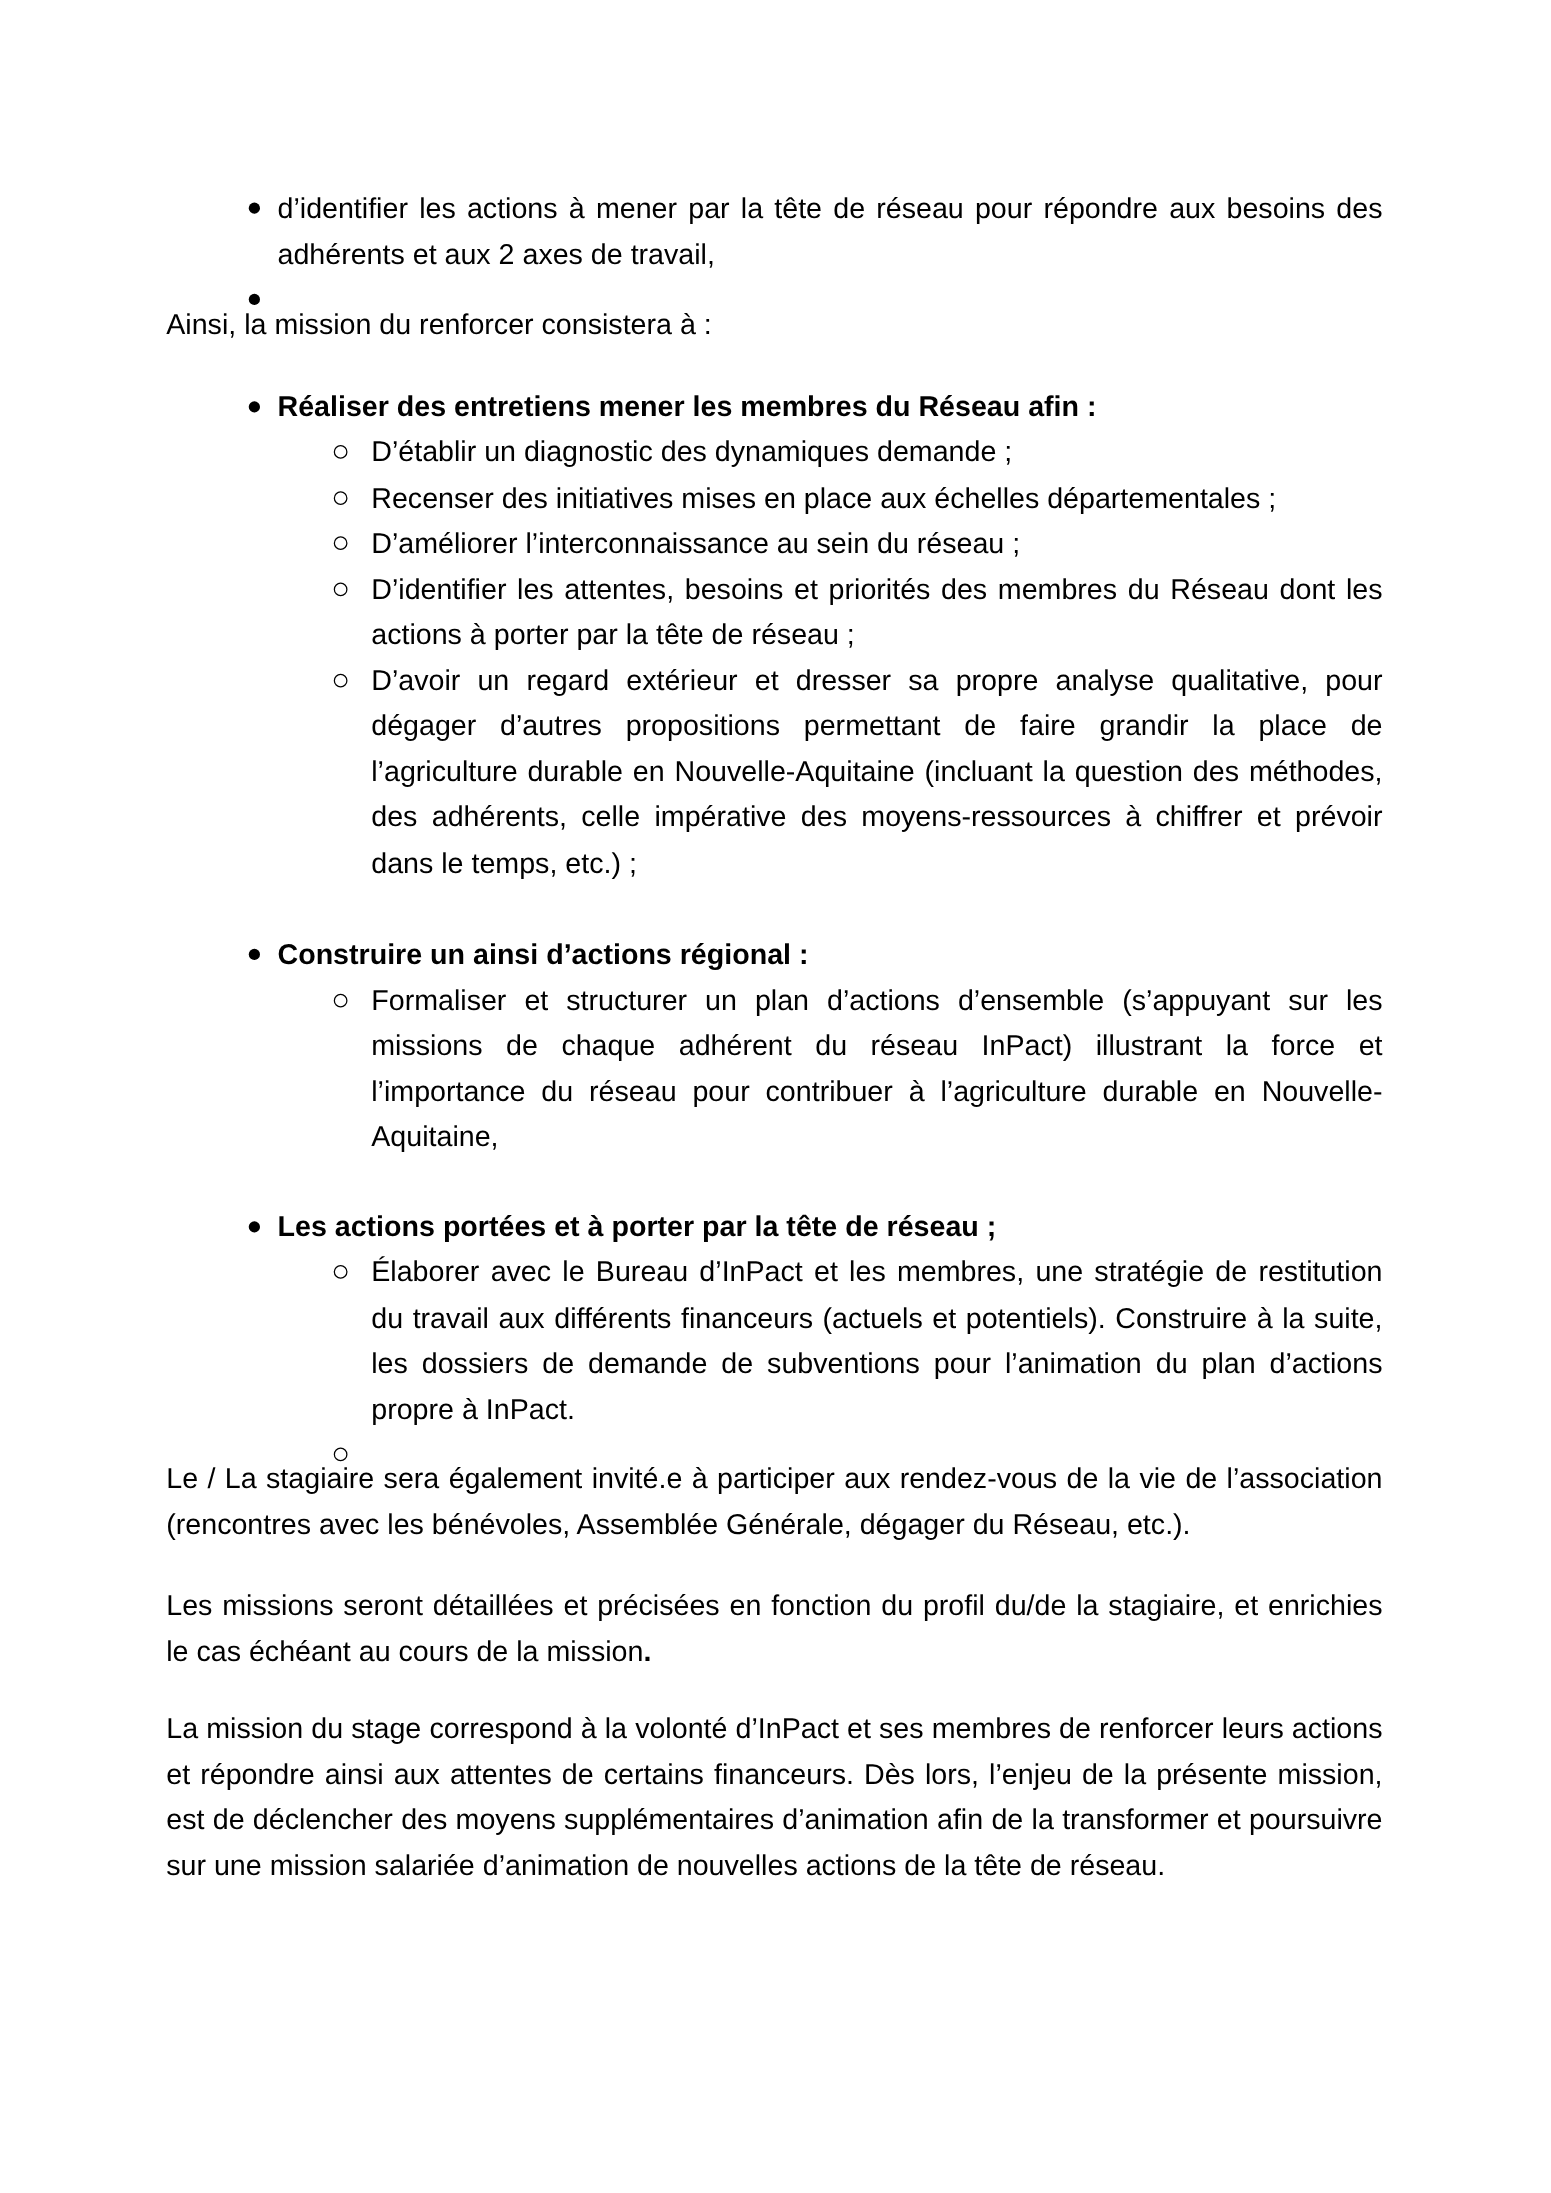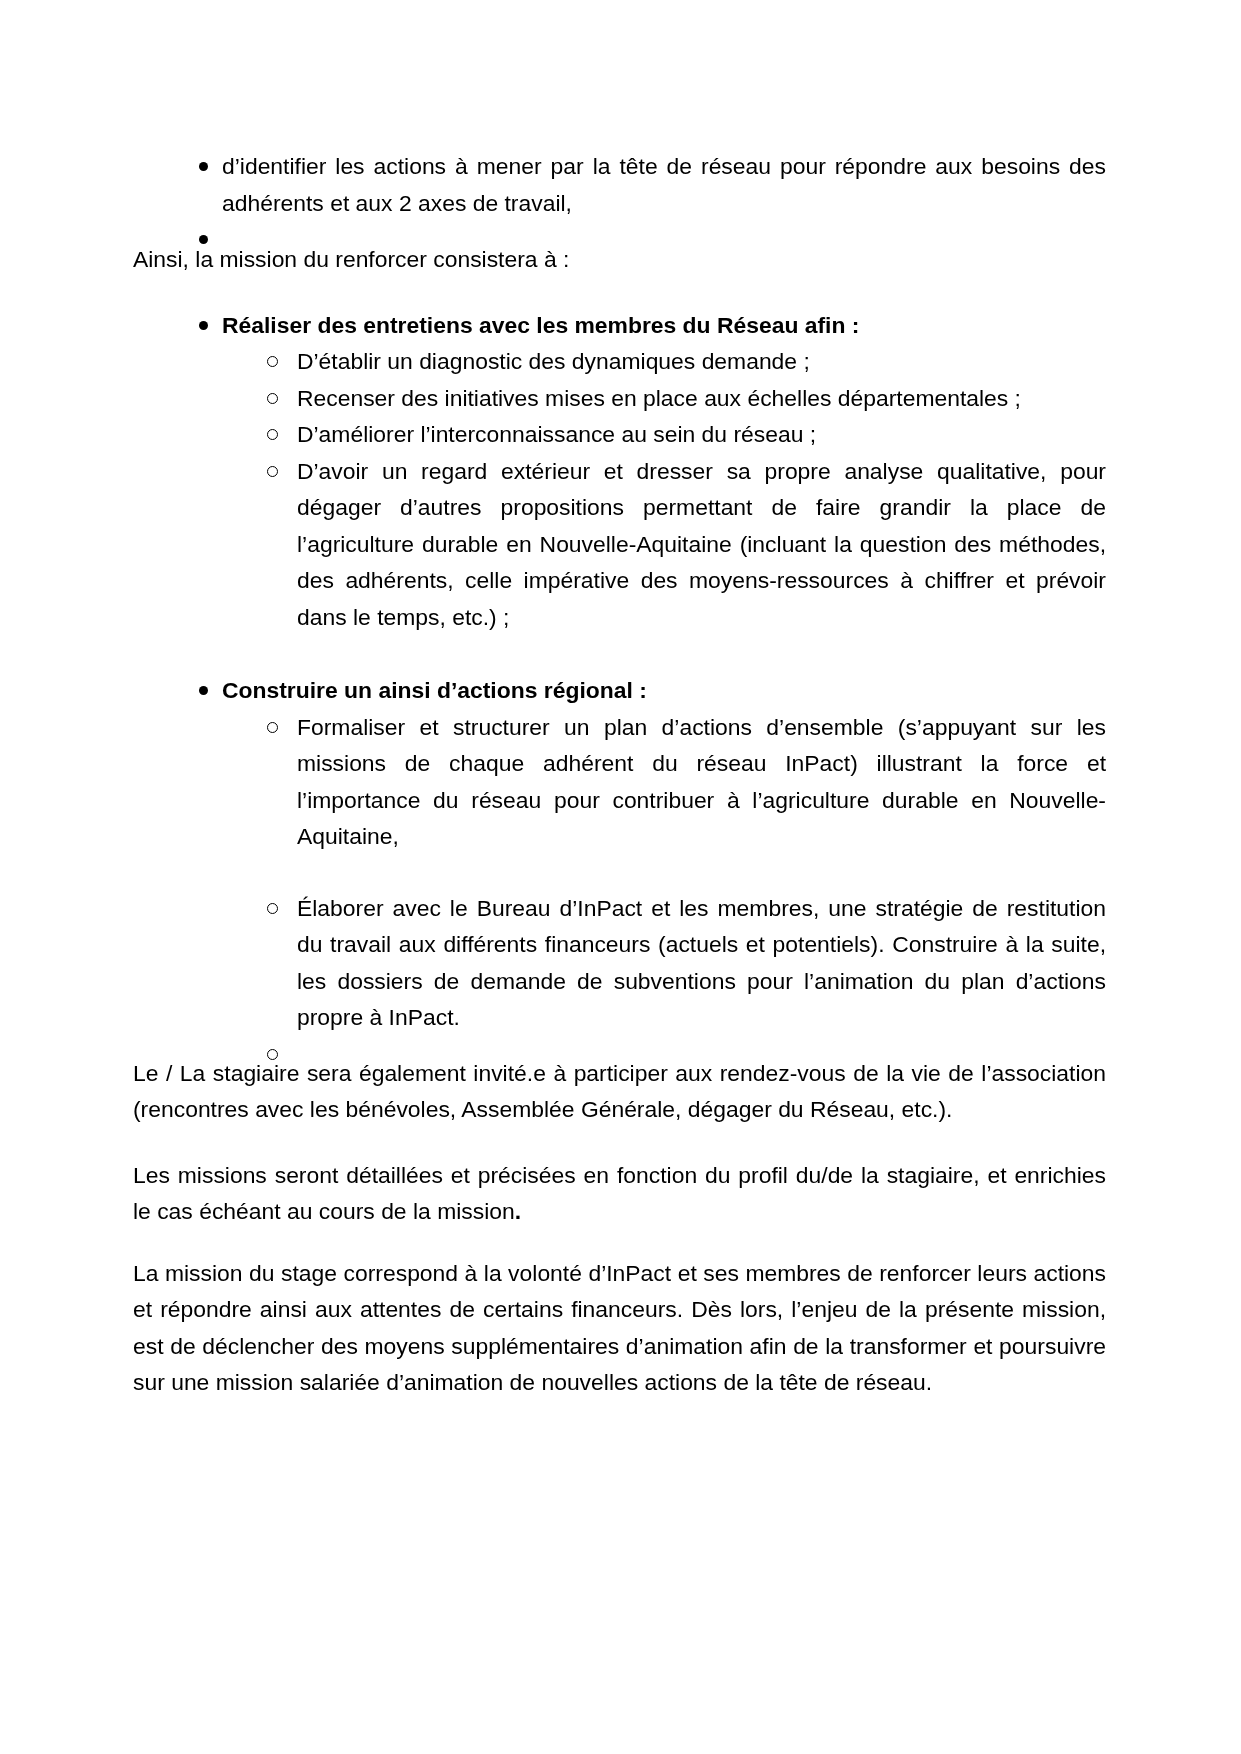--- a/index.html
+++ b/index.html
@@ -85,34 +85,38 @@
     <li class="li1">
       <span class="b1"></span>
     </li>
   </ul>
 
   <p class="just intro-line">Ainsi, la mission du renforcer consistera à :</p>
 
   <div class="section-1">
     <div class="li1">
       <span class="b1"></span>
-      <span class="bold">Réaliser des entretiens avec les membres du Réseau afin :</span>
+      <span class="bold">Réaliser des entretiens mener les membres du Réseau afin :</span>
     </div>
     <ul>
       <li class="li2">
         <span class="b2"></span>
         <span>D’établir un diagnostic des dynamiques demande ;</span>
       </li>
       <li class="li2">
         <span class="b2"></span>
         <span>Recenser des initiatives mises en place aux échelles départementales ;</span>
       </li>
       <li class="li2">
         <span class="b2"></span>
         <span>D’améliorer l’interconnaissance au sein du réseau ;</span>
+      </li>
+      <li class="li2">
+        <span class="b2"></span>
+        <span>D’identifier les attentes, besoins et priorités des membres du Réseau dont les actions à porter par la tête de réseau ;</span>
       </li>
       <li class="li2">
         <span class="b2"></span>
         <span>D’avoir un regard extérieur et dresser sa propre analyse qualitative, pour dégager d’autres propositions permettant de faire grandir la place de l’agriculture durable en Nouvelle-Aquitaine (incluant la question des méthodes, des adhérents, celle impérative des moyens-ressources à chiffrer et prévoir dans le temps, etc.) ;</span>
       </li>
     </ul>
   </div>
 
   <div class="section-2">
     <div class="li1">
@@ -121,20 +125,24 @@
     </div>
     <ul>
       <li class="li2">
         <span class="b2"></span>
         <span>Formaliser et structurer un plan d’actions d’ensemble (s’appuyant sur les missions de chaque adhérent du réseau InPact) illustrant la force et l’importance du réseau pour contribuer à l’agriculture durable en Nouvelle-Aquitaine,</span>
       </li>
     </ul>
   </div>
 
   <div class="section-3">
+    <div class="li1">
+      <span class="b1"></span>
+      <span class="bold">Les actions portées et à porter par la tête de réseau ;</span>
+    </div>
     <ul>
       <li class="li2">
         <span class="b2"></span>
         <span>Élaborer avec le Bureau d’InPact et les membres, une stratégie de restitution du travail aux différents financeurs (actuels et potentiels). Construire à la suite, les dossiers de demande de subventions pour l’animation du plan d’actions propre à InPact.</span>
       </li>
       <li class="li2">
         <span class="b2"></span>
       </li>
     </ul>
   </div>

